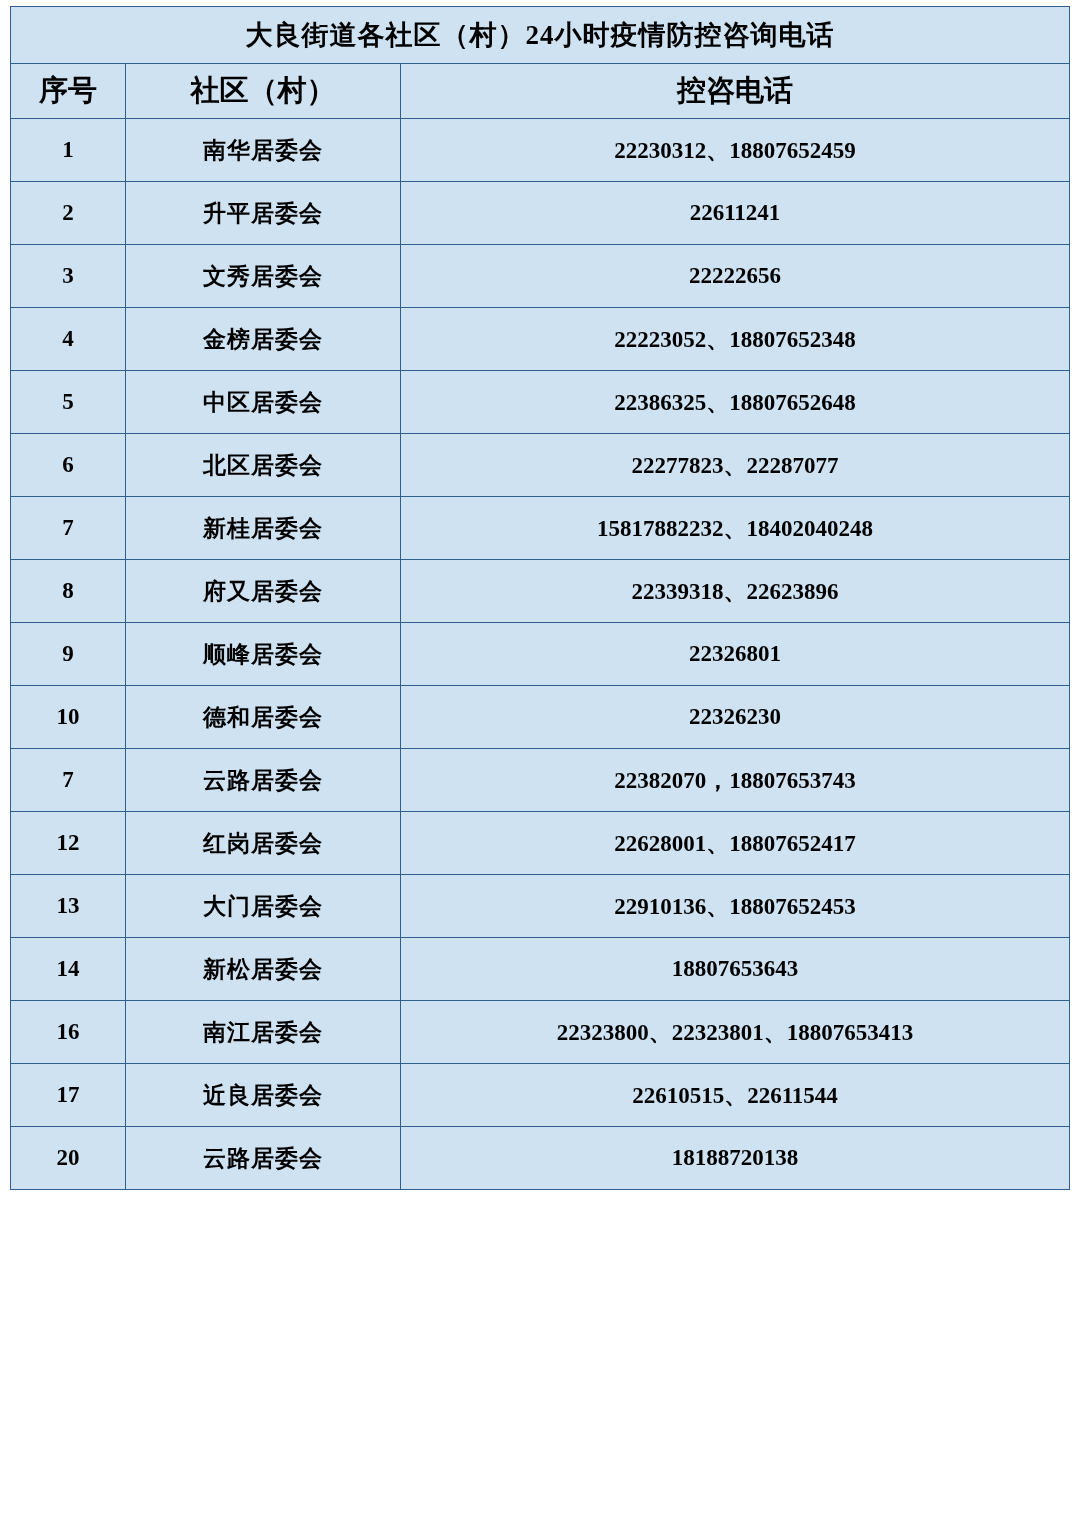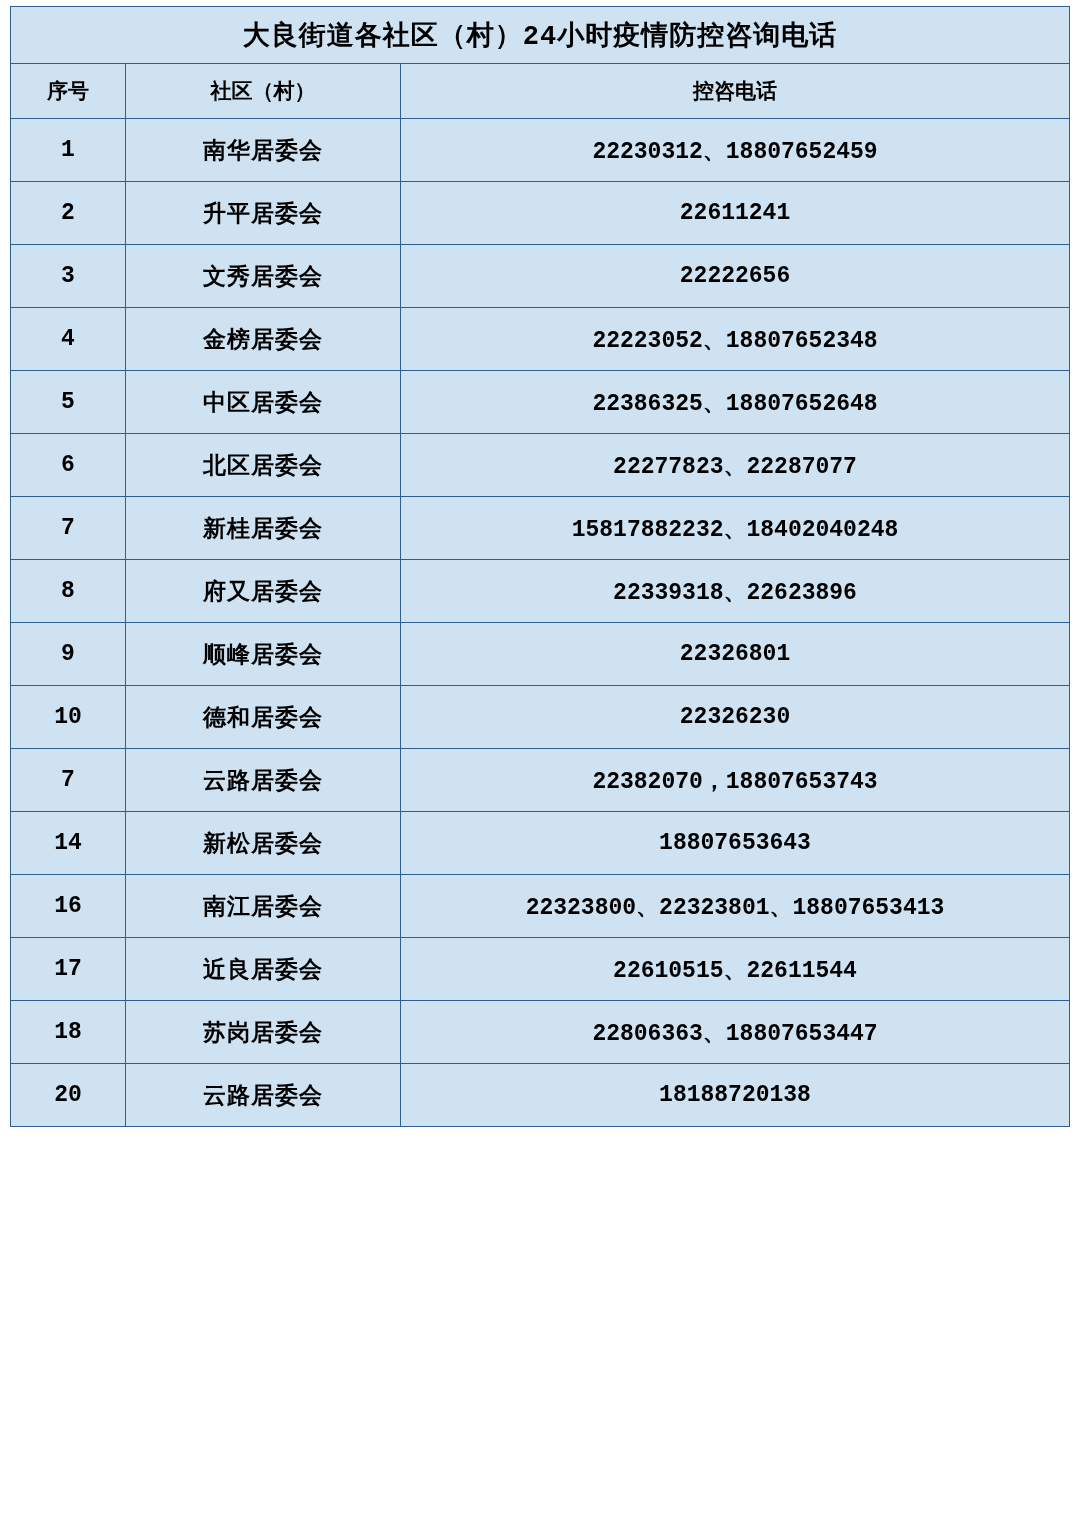--- a/index.html
+++ b/index.html
@@ -12,21 +12,20 @@
     height: 1513px;
     font-family: "Liberation Serif", "DejaVu Serif", serif;
     overflow: hidden;
   }
   .sheet {
     width: 1080px;
     height: 1513px;
     box-sizing: border-box;
     padding: 6px 24px 0 10px;
     background: #ffffff;
-    font-family: Liberation Mono, monospace;
   }
   table.phone-table {
     width: 1060px;
     border-collapse: collapse;
     table-layout: fixed;
     background: #cfe2f1;
   }
   table.phone-table td,
   table.phone-table th {
     border: 1px solid #2f5f8f;
@@ -37,21 +36,21 @@
     font-weight: bold;
     padding: 0;
   }
   .title-cell {
     height: 56px;
     font-size: 27px;
     letter-spacing: 1px;
   }
   .head-cell {
     height: 54px;
-    font-size: 21px;
+    font-size: 29px;
   }
   .body-row td {
     height: 62px;
     font-size: 23px;
   }
   .col-no { width: 115px; }
   .col-name { width: 275px; }
   .col-phone { width: auto; }
   .cell-no { font-size: 22px; }
   .cell-name { font-size: 23px; letter-spacing: 1px; }
@@ -130,39 +129,44 @@
         <td class="cell-no">10</td>
         <td class="cell-name">德和居委会</td>
         <td class="cell-phone">22326230</td>
       </tr>
       <tr class="body-row">
         <td class="cell-no">7</td>
         <td class="cell-name">云路居委会</td>
         <td class="cell-phone">22382070，18807653743</td>
       </tr>
       <tr class="body-row">
+        <td class="cell-no">12</td>
+        <td class="cell-name">红岗居委会</td>
+        <td class="cell-phone">22628001、18807652417</td>
+      </tr>
+      <tr class="body-row">
+        <td class="cell-no">13</td>
+        <td class="cell-name">大门居委会</td>
+        <td class="cell-phone">22910136、18807652453</td>
+      </tr>
+      <tr class="body-row">
         <td class="cell-no">14</td>
         <td class="cell-name">新松居委会</td>
         <td class="cell-phone">18807653643</td>
       </tr>
       <tr class="body-row">
         <td class="cell-no">16</td>
         <td class="cell-name">南江居委会</td>
         <td class="cell-phone">22323800、22323801、18807653413</td>
       </tr>
       <tr class="body-row">
         <td class="cell-no">17</td>
         <td class="cell-name">近良居委会</td>
         <td class="cell-phone">22610515、22611544</td>
       </tr>
       <tr class="body-row">
-        <td class="cell-no">18</td>
-        <td class="cell-name">苏岗居委会</td>
-        <td class="cell-phone">22806363、18807653447</td>
-      </tr>
-      <tr class="body-row">
         <td class="cell-no">20</td>
         <td class="cell-name">云路居委会</td>
         <td class="cell-phone">18188720138</td>
       </tr>
     </tbody>
   </table>
 </div>
 
 </body></html>

